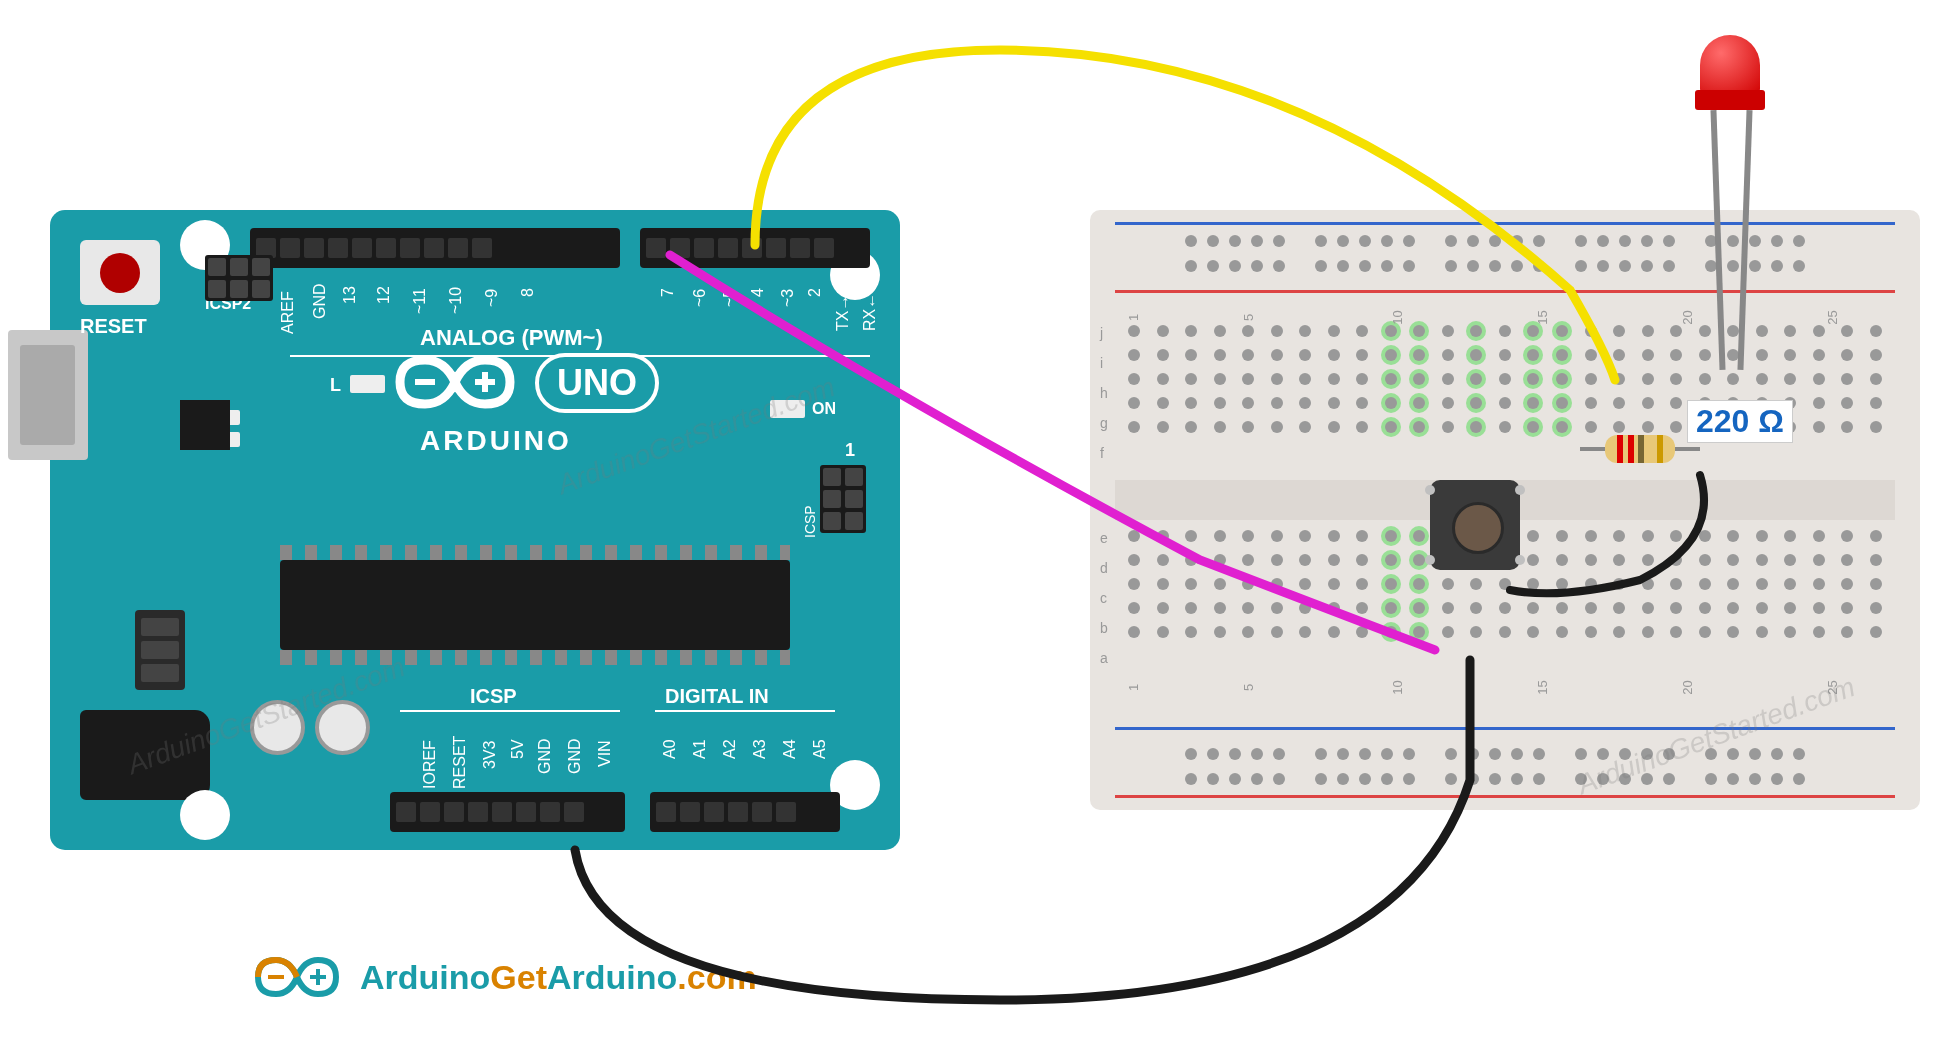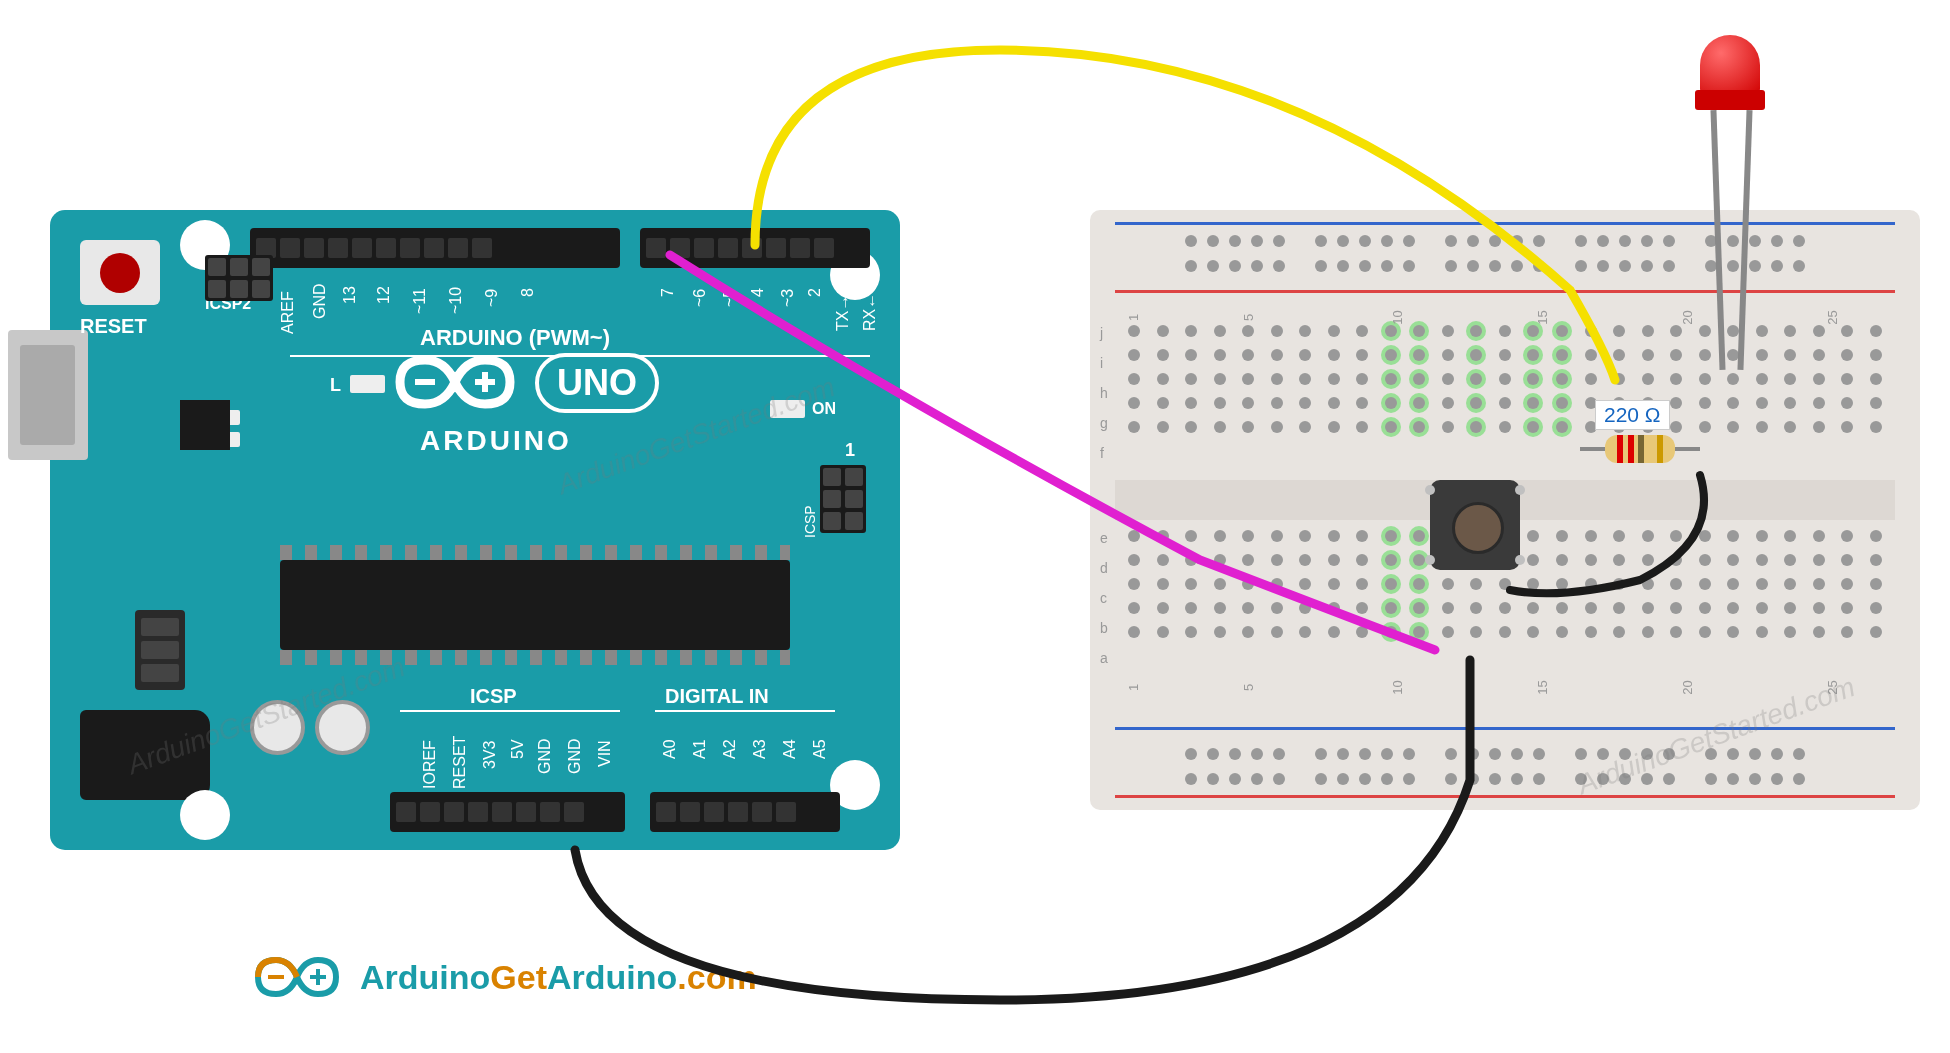--- a/index.html
+++ b/index.html
@@ -39,21 +39,21 @@
 .pushbutton::after{content:"";position:absolute;left:22px;top:22px;width:46px;height:46px;background:#6b5848;border-radius:50%;border:3px solid #2a2a2a}
 .pb-leg{position:absolute;width:10px;height:10px;background:#c0c0c0;border-radius:50%}
 .led{position:absolute;left:1700px;top:35px;width:60px;height:95px}
 .led-top{width:60px;height:60px;background:radial-gradient(circle at 35% 30%,#ff6b6b,#d00000);border-radius:50% 50% 10% 10%}
 .led-base{width:70px;height:20px;background:#c00;margin-left:-5px;margin-top:-5px;border-radius:3px}
 .led-leg{position:absolute;width:6px;background:#888;top:75px}
 .resistor{position:absolute;left:1580px;top:435px;width:120px;height:28px;display:flex;align-items:center}
 .res-lead{width:25px;height:4px;background:#888}
 .res-body{width:70px;height:28px;background:#e8c878;border-radius:12px;position:relative;display:flex;justify-content:space-evenly;align-items:center;padding:0 8px}
 .res-band{width:6px;height:28px}
-.res-label{position:absolute;left:1595px;top:400px;background:#fff;padding:2px 8px;font-size:21px;font-weight:normal;color:#1565c0;border:1px solid #ccc}
+.res-label{position:absolute;left:1687px;top:400px;background:#fff;padding:2px 8px;font-size:32px;font-weight:bold;color:#1565c0;border:1px solid #ccc}
 .wire{position:absolute;fill:none;stroke-width:9;stroke-linecap:round}
 .watermark{position:absolute;color:rgba(120,120,120,0.25);font-size:28px;transform:rotate(-20deg);font-style:italic}
 .footer-logo{position:absolute;left:250px;top:950px;display:flex;align-items:center;gap:15px}
 .footer-text{font-size:34px;font-weight:bold}
 .line-white{position:absolute;background:#fff;height:2px}
 </style>
 </head>
 <body>
 
 <svg class="wire" style="left:0;top:0;width:1950px;height:1053px;z-index:5">
@@ -109,21 +109,21 @@
   <div class="pin-label" style="left:478px;top:78px">8</div>
   <div class="pin-label" style="left:618px;top:78px">7</div>
   <div class="pin-label" style="left:650px;top:88px">~6</div>
   <div class="pin-label" style="left:680px;top:88px">~5</div>
   <div class="pin-label" style="left:708px;top:78px">4</div>
   <div class="pin-label" style="left:738px;top:88px">~3</div>
   <div class="pin-label" style="left:765px;top:78px">2</div>
   <div class="pin-label" style="left:793px;top:112px">TX→1</div>
   <div class="pin-label" style="left:820px;top:112px">RX←0</div>
 
-  <div class="board-text" style="left:370px;top:115px;font-size:22px">ARDUINO (PWM~)</div>
+  <div class="board-text" style="left:370px;top:115px;font-size:22px">ANALOG (PWM~)</div>
   <div class="line-white" style="left:240px;top:145px;width:580px"></div>
 
   <div class="board-text" style="left:155px;top:85px;font-size:16px">ICSP2</div>
   <div class="icsp" style="left:155px;top:45px;grid-template-columns:repeat(3,1fr)">
     <div class="icsp-pin"></div>
       <div class="icsp-pin"></div>
       <div class="icsp-pin"></div>
     <div class="icsp-pin"></div>
       <div class="icsp-pin"></div>
       <div class="icsp-pin"></div>

